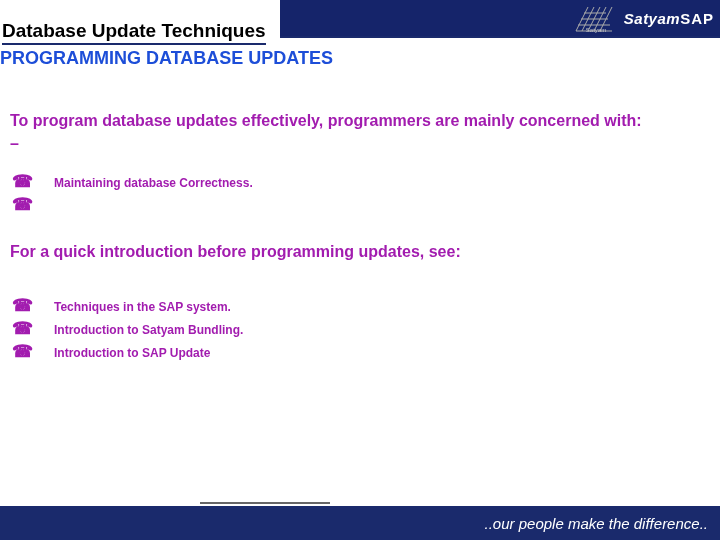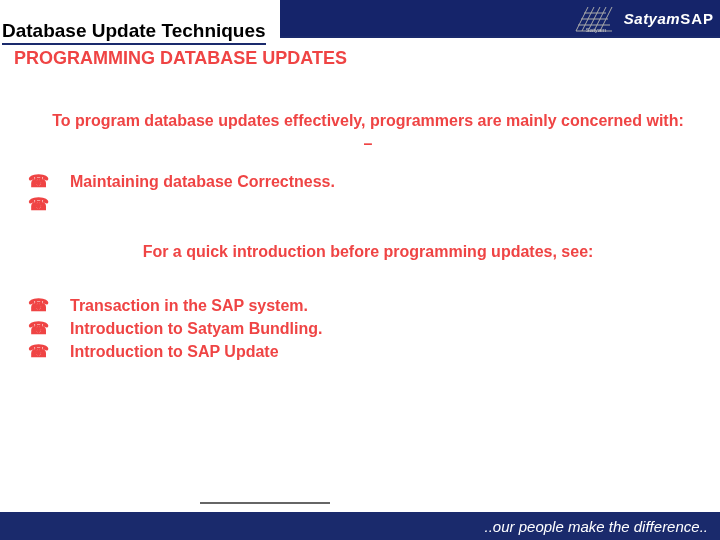--- a/index.html
+++ b/index.html
@@ -63,28 +63,27 @@
   }
   .logo-sap-sap {
     color: #fff;
     font-style: normal;
     font-weight: 900;
     letter-spacing: 1px;
   }
   .subtitle {
     font-weight: bold;
     font-size: 18px;
-    color: #ef4444;
-    padding: 10px 0 0 14px;
+    color: #1d4ed8;
+    padding: 10px 0 0 0;
   }
   .content {
-    padding: 8px 10px 0 26px;
-    color: #ef4444;
+    padding: 8px 10px 0 10px;
+    color: #a21caf;
     font-size: 16px;
-    text-align: center;
   }
   .intro {
     font-weight: bold;
     margin-top: 34px;
     margin-bottom: 4px;
     line-height: 1.25;
   }
   .dash {
     font-weight: bold;
     margin-top: 2px;
@@ -100,32 +99,32 @@
     margin-left: 2px;
     margin-bottom: 2px;
   }
   .bullet-icon {
     font-size: 17px;
     font-weight: bold;
     width: 18px;
   }
   .bullet-text {
     font-weight: bold;
-    font-size: 16px;
+    font-size: 12px;
   }
   .see-also {
     font-weight: bold;
     margin-bottom: 34px;
   }
   .footer {
     position: absolute;
     bottom: 0;
     left: 0;
     width: 100%;
-    height: 28px;
+    height: 34px;
     display: flex;
   }
   .footer-left {
     width: 50%;
     height: 100%;
     background: #1a2a6c;
   }
   .footer-right {
     width: 50%;
     height: 100%;
@@ -191,21 +190,21 @@
     <div class="bullet-row">
       <span class="bullet-icon">☎</span>
     </div>
   </div>
 
   <div class="see-also">For a quick introduction before programming updates, see:</div>
 
   <div class="bullets">
     <div class="bullet-row">
       <span class="bullet-icon">☎</span>
-      <span class="bullet-text">Transaction in the SAP system.</span>
+      <span class="bullet-text">Techniques in the SAP system.</span>
     </div>
     <div class="bullet-row">
       <span class="bullet-icon">☎</span>
       <span class="bullet-text">Introduction to Satyam Bundling.</span>
     </div>
     <div class="bullet-row">
       <span class="bullet-icon">☎</span>
       <span class="bullet-text">Introduction to SAP Update</span>
     </div>
   </div>

